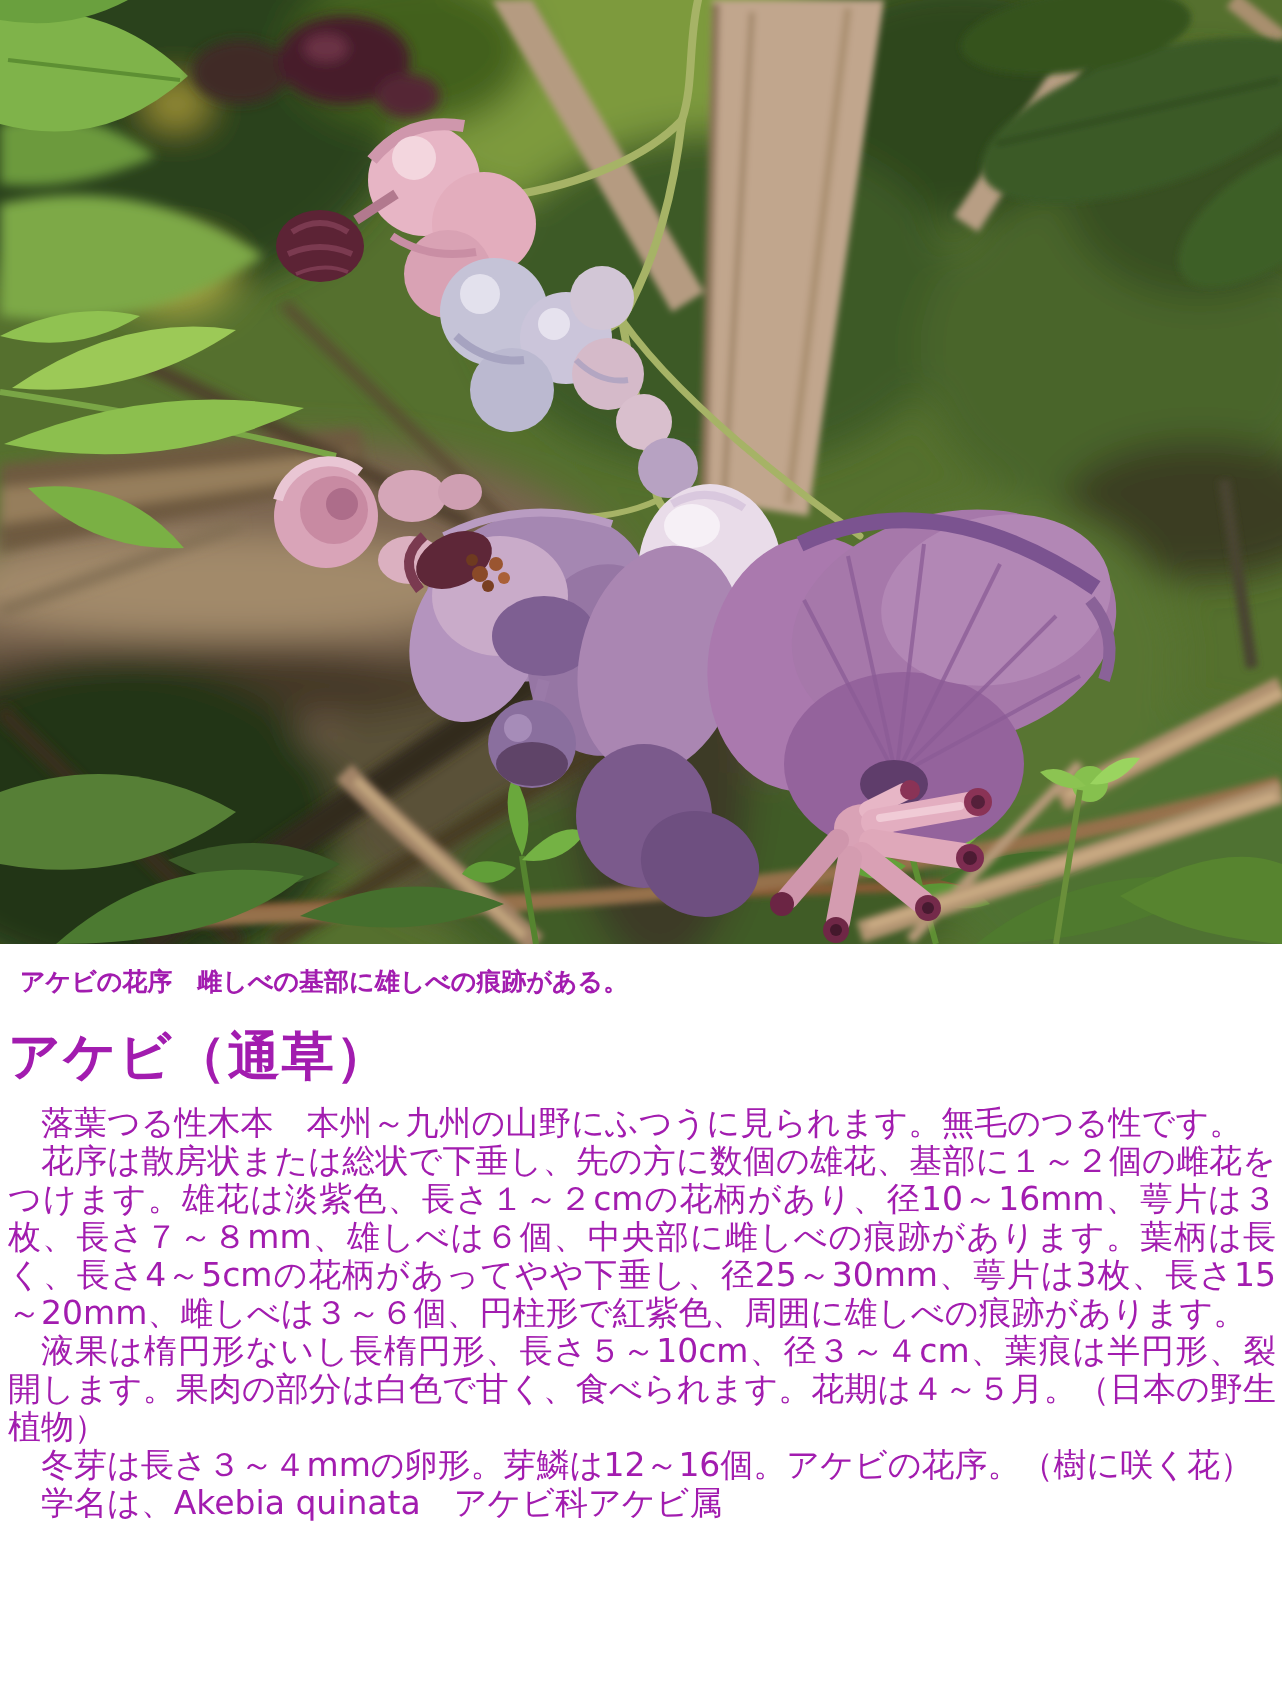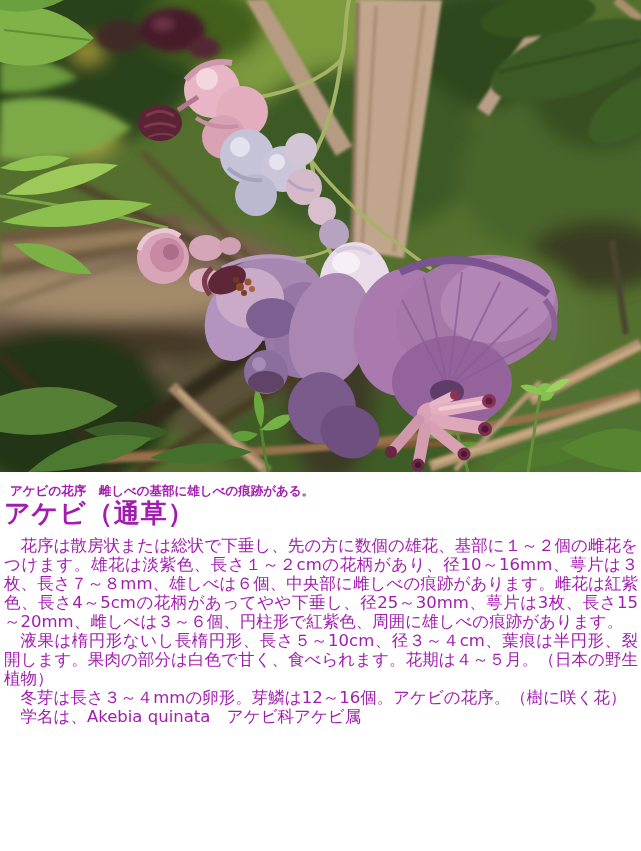--- a/index.html
+++ b/index.html
@@ -1,21 +1,21 @@
 <!DOCTYPE html>
 <html lang="ja"><head>
 <meta charset="utf-8">
 <style>
   html,body{margin:0;padding:0;background:#ffffff;}
   .page{width:641px;height:851px;overflow:hidden;background:#ffffff;
         font-family:"DejaVu Sans","Liberation Sans",sans-serif;color:#a21caf;}
   figure.photo{margin:0;width:641px;height:472px;line-height:0;}
   figure.photo svg{display:block;}
   .caption{margin:12px 0 0 10px;font-size:12.5px;font-weight:bold;line-height:14px;}
-  h1.title{margin:0 0 0 4px;font-size:26px;line-height:30px;font-weight:bold;letter-spacing:1px;}
+  h1.title{margin:16px 0 0 4px;font-size:26px;line-height:30px;font-weight:bold;letter-spacing:1px;}
   .body-text{margin-top:8px;padding:0 3px 0 4px;}
   .body-text p{margin:0;font-size:16.5px;line-height:19px;text-indent:1em;
                text-align:justify;word-break:break-all;}
 </style>
 </head>
 <body>
 
 <div class="page">
 
   <figure class="photo">
@@ -261,19 +261,20 @@
         <circle cx="391" cy="452" r="6" fill="#6b2544"></circle>
       </g>
     </svg>
   </figure>
 
   <p class="caption">アケビの花序　雌しべの基部に雄しべの痕跡がある。</p>
 
   <h1 class="title">アケビ（通草）</h1>
 
   <div class="body-text">
-    <p>花序は散房状または総状で下垂し、先の方に数個の雄花、基部に１～２個の雌花をつけます。雄花は淡紫色、長さ１～２cmの花柄があり、径10～16mm、萼片は３枚、長さ７～８mm、雄しべは６個、中央部に雌しべの痕跡があります。雌花は紅紫色、長さ4～5cmの花柄があってやや下垂し、径25～30mm、萼片は3枚、長さ15～20mm、雌しべは３～６個、円柱形で紅紫色、周囲に雄しべの痕跡があります。</p>
+    <p>落葉つる性木本　本州～九州の山野にふつうに見られます。無毛のつる性です。</p>
+    <p>花序は散房状または総状で下垂し、先の方に数個の雄花、基部に１～２個の雌花をつけます。雄花は淡紫色、長さ１～２cmの花柄があり、径10～16mm、萼片は３枚、長さ７～８mm、雄しべは６個、中央部に雌しべの痕跡があります。葉柄は長く、長さ4～5cmの花柄があってやや下垂し、径25～30mm、萼片は3枚、長さ15～20mm、雌しべは３～６個、円柱形で紅紫色、周囲に雄しべの痕跡があります。</p>
     <p>液果は楕円形ないし長楕円形、長さ５～10cm、径３～４cm、葉痕は半円形、裂開します。果肉の部分は白色で甘く、食べられます。花期は４～５月。（日本の野生植物）</p>
     <p>冬芽は長さ３～４mmの卵形。芽鱗は12～16個。アケビの花序。（樹に咲く花）</p>
     <p>学名は、Akebia quinata　アケビ科アケビ属</p>
   </div>
 
 </div>
 
 </body></html>

